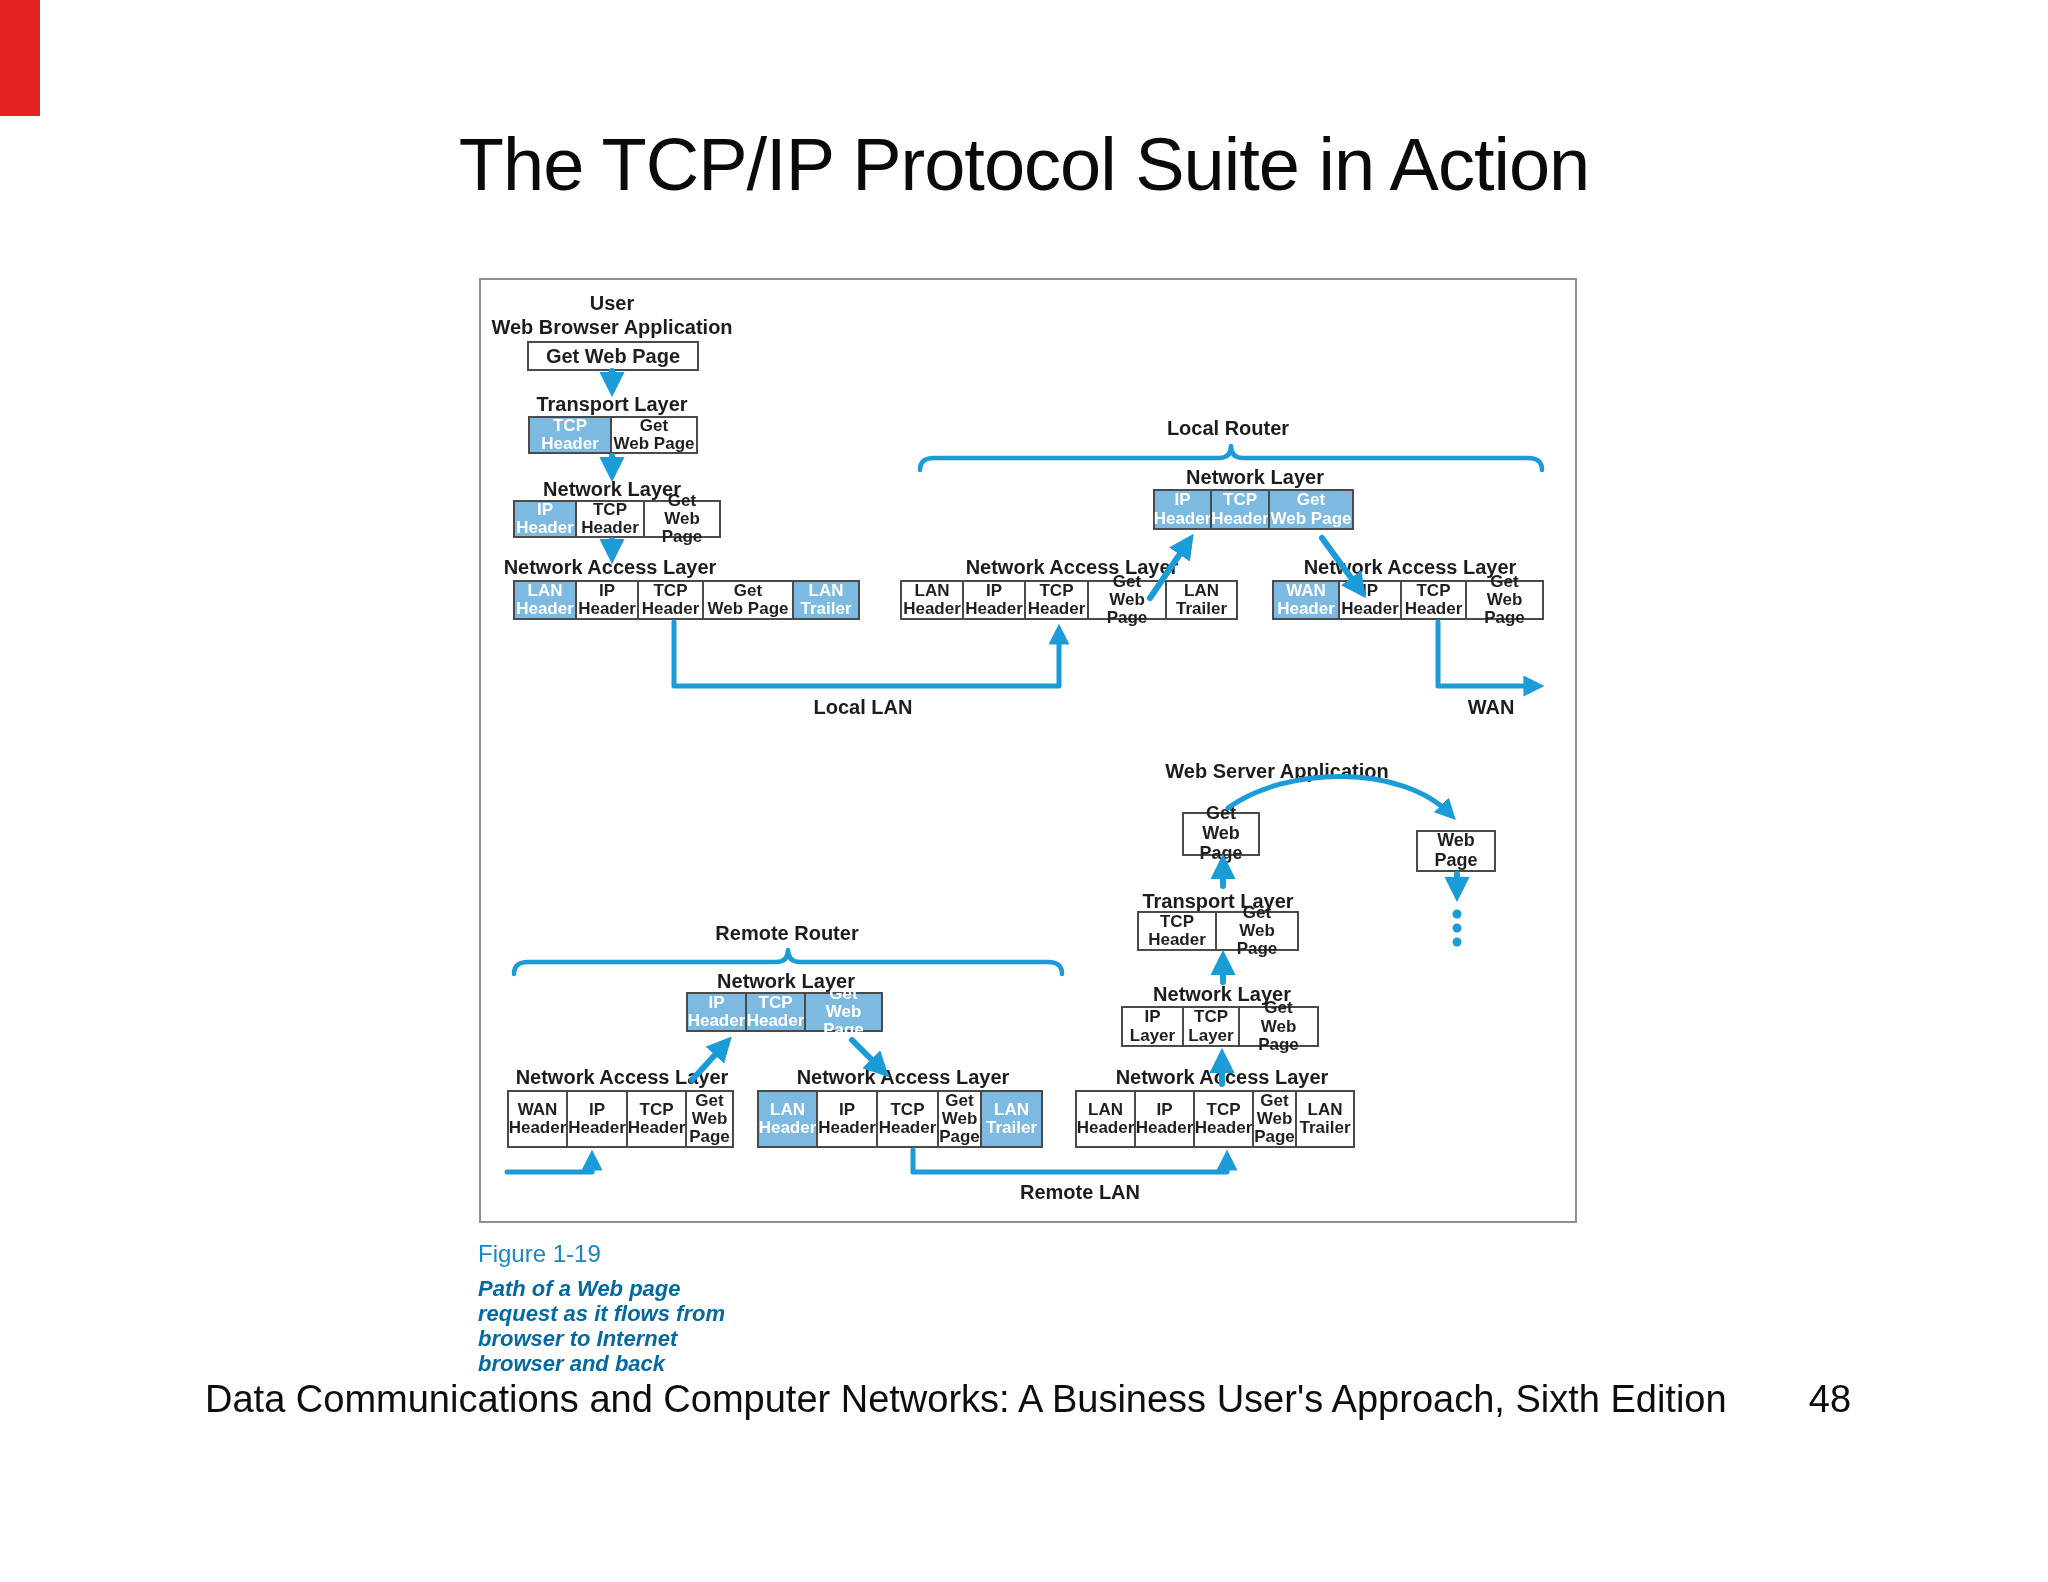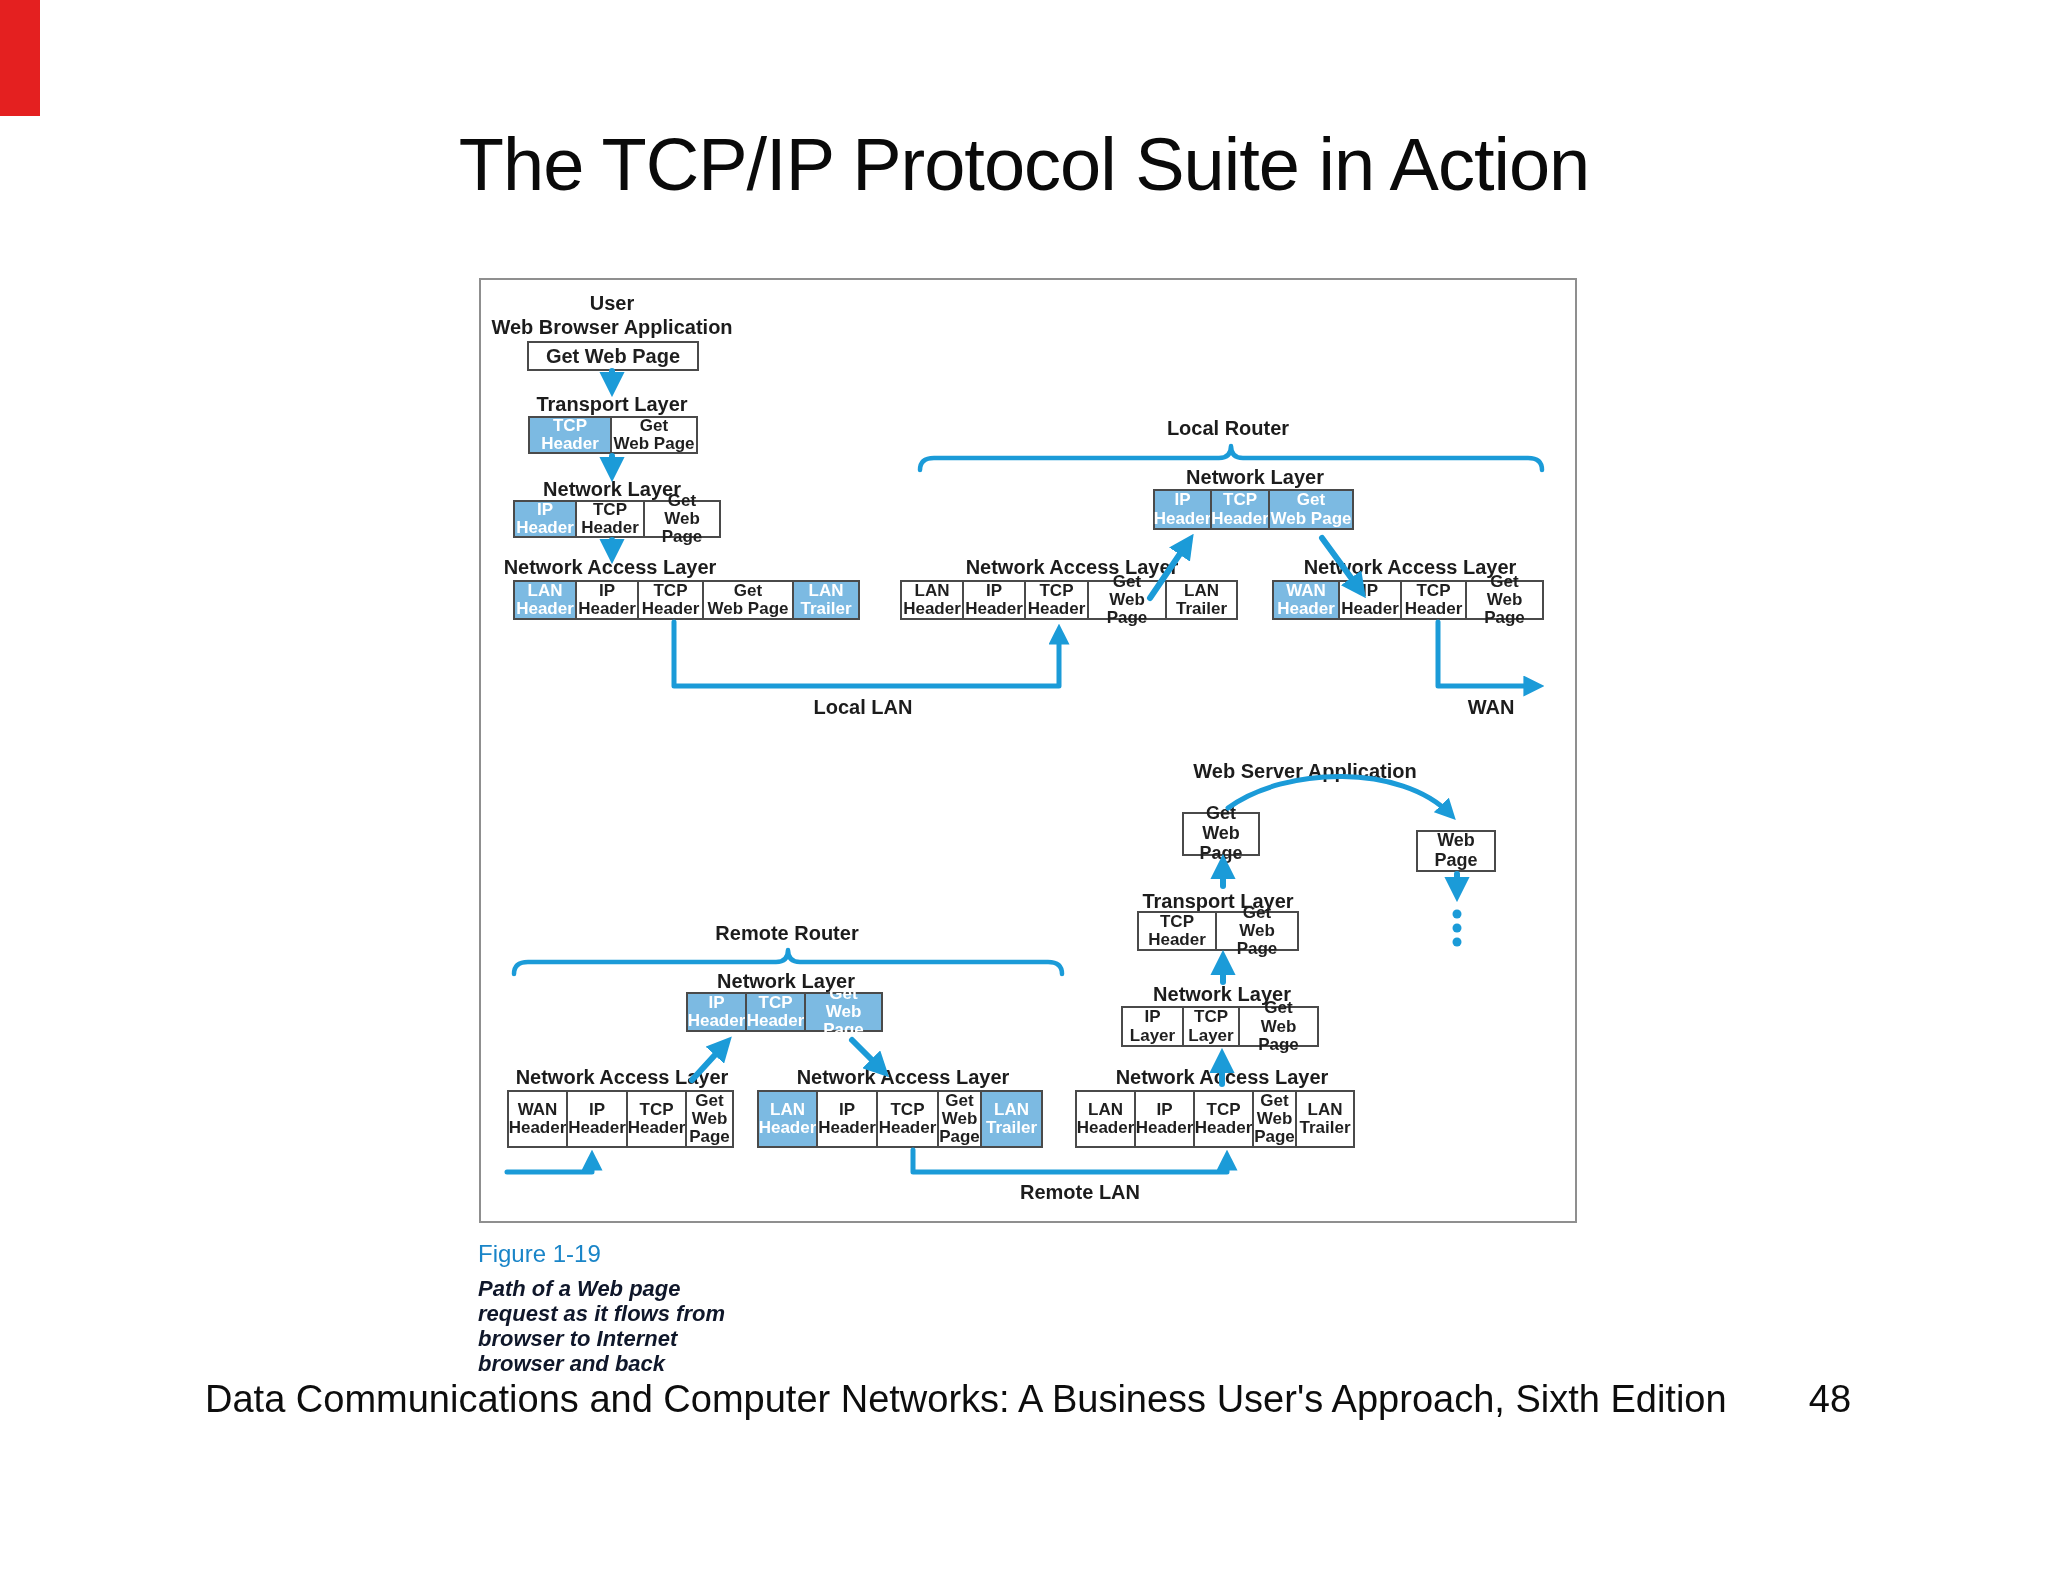--- a/index.html
+++ b/index.html
@@ -18,21 +18,21 @@
        align-items:center;justify-content:center;text-align:center;font-weight:bold;
        font-size:17px;line-height:1.06;white-space:pre-line;background:#fff;color:#1f1f1f;}
   .pcell:first-child{margin-left:0;}
   .pcell.blue{background:#7cbae2;color:#ffffff;}
   .wbox{position:absolute;box-sizing:border-box;border:2px solid #4a4a4a;background:#fff;
        display:flex;align-items:center;justify-content:center;text-align:center;
        font-weight:bold;font-size:18px;line-height:1.1;color:#1f1f1f;white-space:pre-line;}
   #connector-layer{left:0;top:0;pointer-events:none;}
   #fig-caption{left:478px;top:1240px;width:330px;}
   #fig-caption .cap-title{font-weight:normal;font-size:24px;margin-bottom:8px;}
-  #fig-caption .cap-line{font-style:italic;font-weight:600;font-size:22px;line-height:25px;color:#0f172a;}
+  #fig-caption .cap-line{font-style:italic;font-weight:600;font-size:22px;line-height:25px;color:#0369a1;}
   #footer-text{left:205px;top:1378px;font-size:38px;color:#0d0d0d;text-align:center;}
   #page-number{left:1790px;top:1378px;width:80px;text-align:center;font-size:38px;color:#0d0d0d;}
 </style>
 </head>
 <body>
 
 <div class="abs" id="red-marker" style="background: rgb(228, 32, 32);"></div>
 
 <div class="abs" id="slide-title">The TCP/IP Protocol Suite in Action</div>
 
@@ -43,21 +43,21 @@
     <div class="flabel" style="left: 612px; top: 327px;">Web Browser Application</div>
     <div class="flabel" style="left: 612px; top: 404px;">Transport Layer</div>
     <div class="flabel" style="left: 612px; top: 489px;">Network Layer</div>
     <div class="flabel" style="left: 610px; top: 567px;">Network Access Layer</div>
     <div class="flabel" style="left: 1228px; top: 428px;">Local Router</div>
     <div class="flabel" style="left: 1255px; top: 477px;">Network Layer</div>
     <div class="flabel" style="left: 1072px; top: 567px;">Network Access Layer</div>
     <div class="flabel" style="left: 1410px; top: 567px;">Network Access Layer</div>
     <div class="flabel" style="left: 863px; top: 707px;">Local LAN</div>
     <div class="flabel" style="left: 1491px; top: 707px;">WAN</div>
-    <div class="flabel" style="left: 1277px; top: 771px; margin-left: 28px;">Web Server Application</div>
+    <div class="flabel" style="left: 1277px; top: 771px;">Web Server Application</div>
     <div class="flabel" style="left: 1218px; top: 901px;">Transport Layer</div>
     <div class="flabel" style="left: 1222px; top: 994px;">Network Layer</div>
     <div class="flabel" style="left: 1222px; top: 1077px;">Network Access Layer</div>
     <div class="flabel" style="left: 787px; top: 933px;">Remote Router</div>
     <div class="flabel" style="left: 786px; top: 981px;">Network Layer</div>
     <div class="flabel" style="left: 622px; top: 1077px;">Network Access Layer</div>
     <div class="flabel" style="left: 903px; top: 1077px;">Network Access Layer</div>
     <div class="flabel" style="left: 1080px; top: 1192px; text-align: center;">Remote LAN</div>
     <div class="prow" style="left: 528px; top: 416px;">
       <div class="pcell blue" style="width: 84px; height: 38px; background: rgb(124, 186, 226);">TCP

